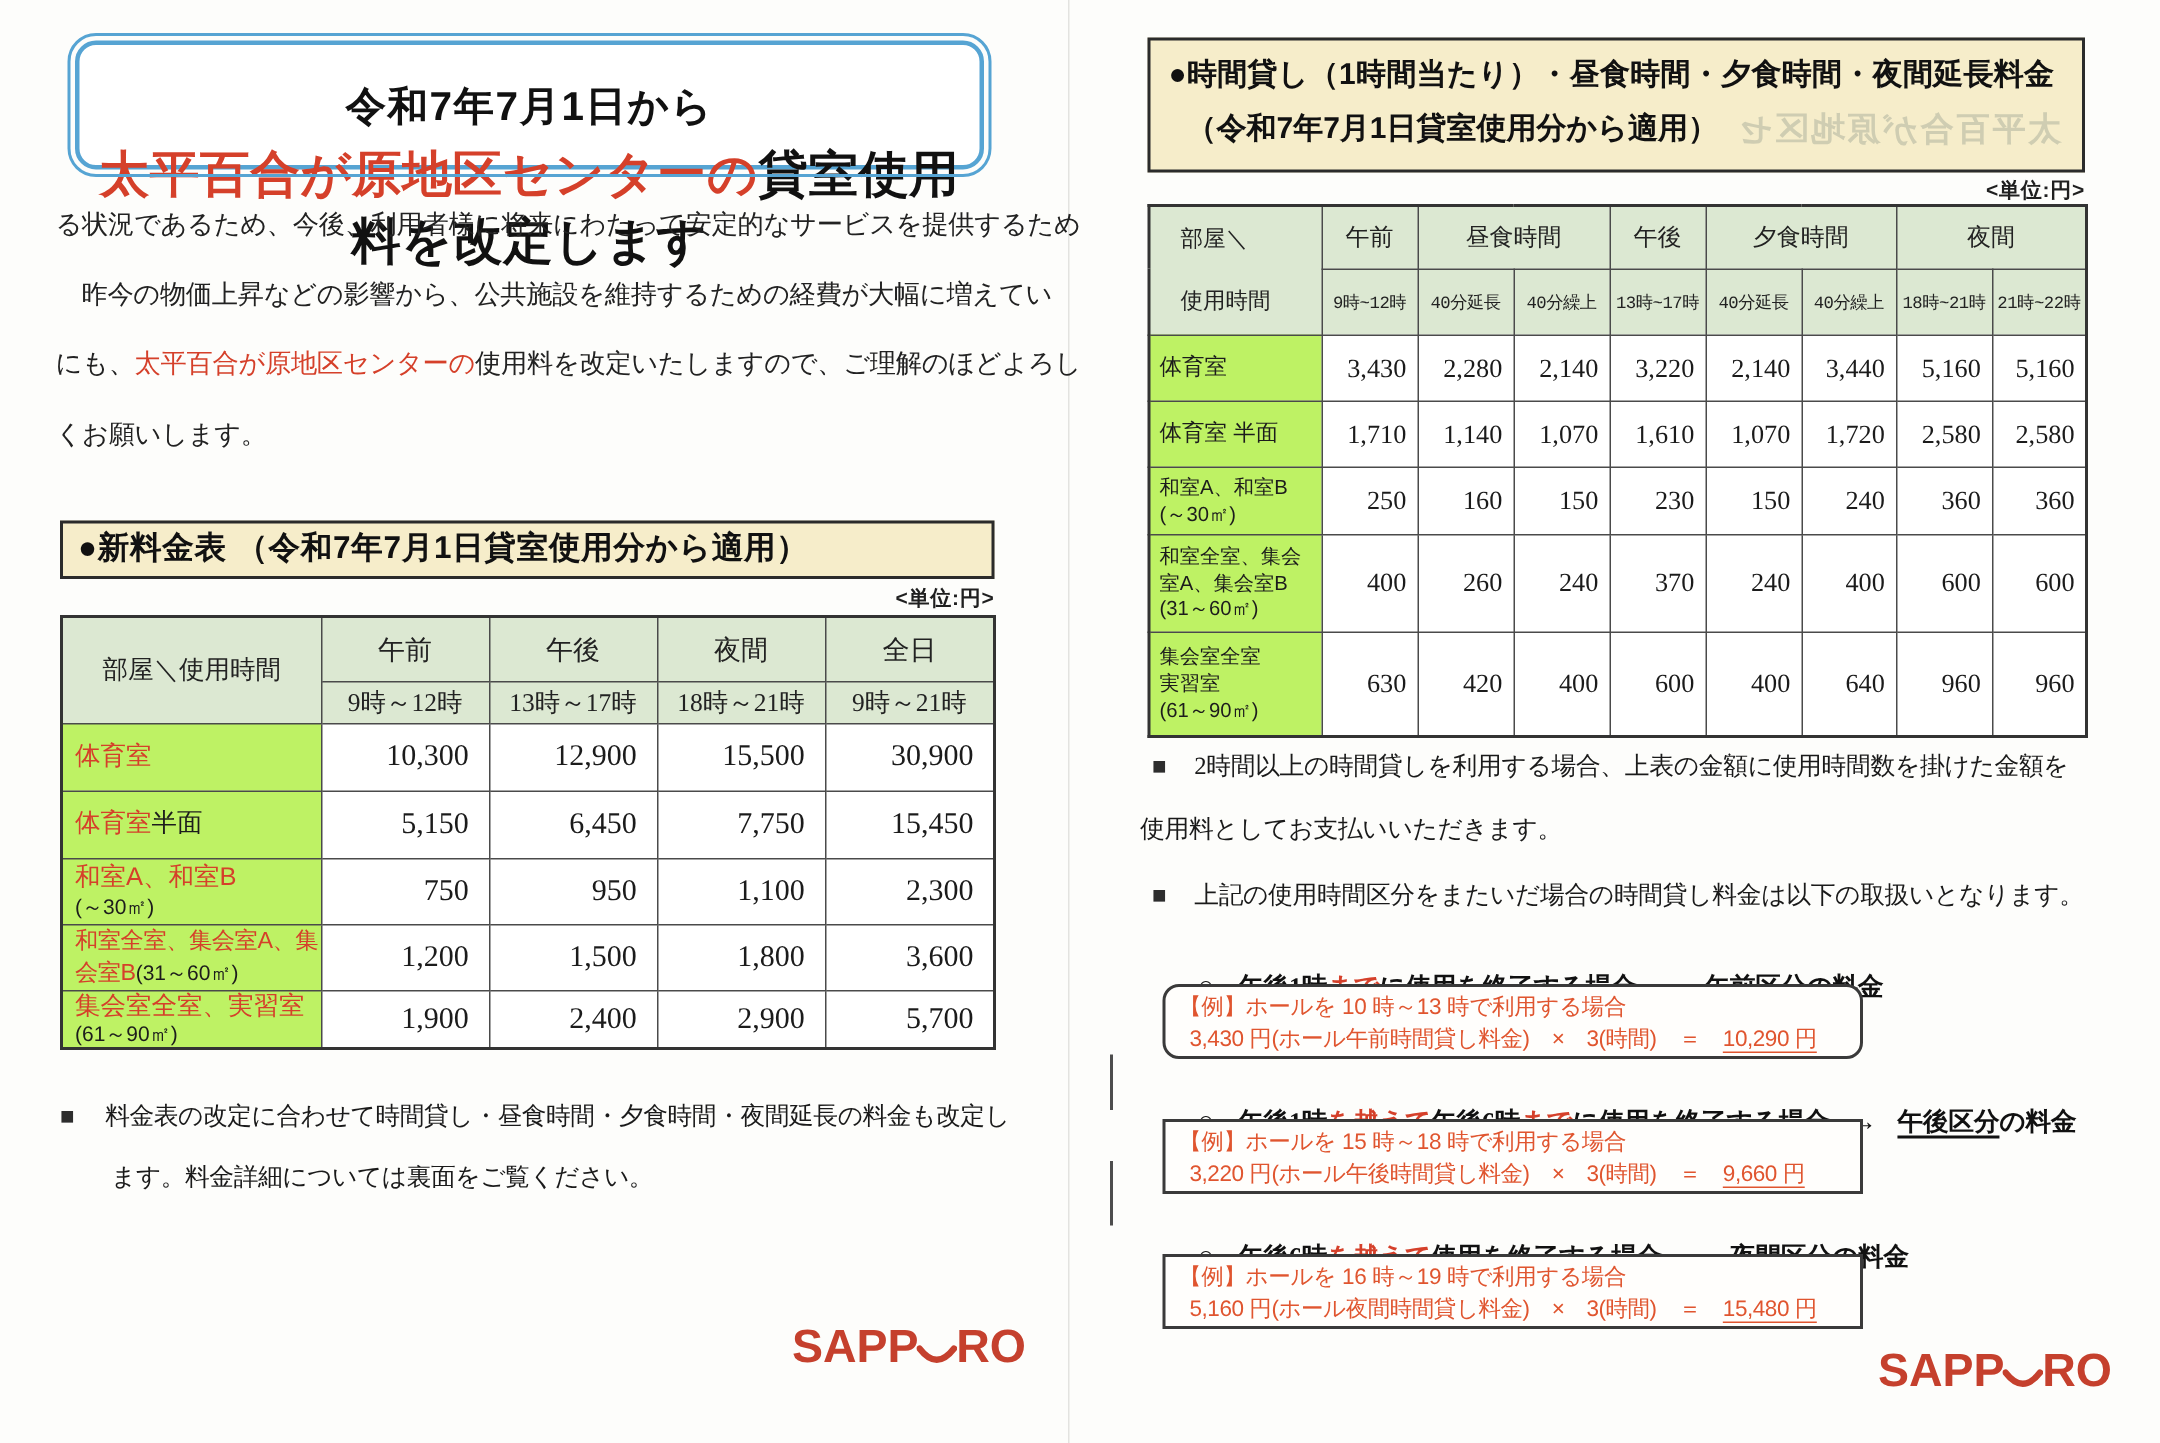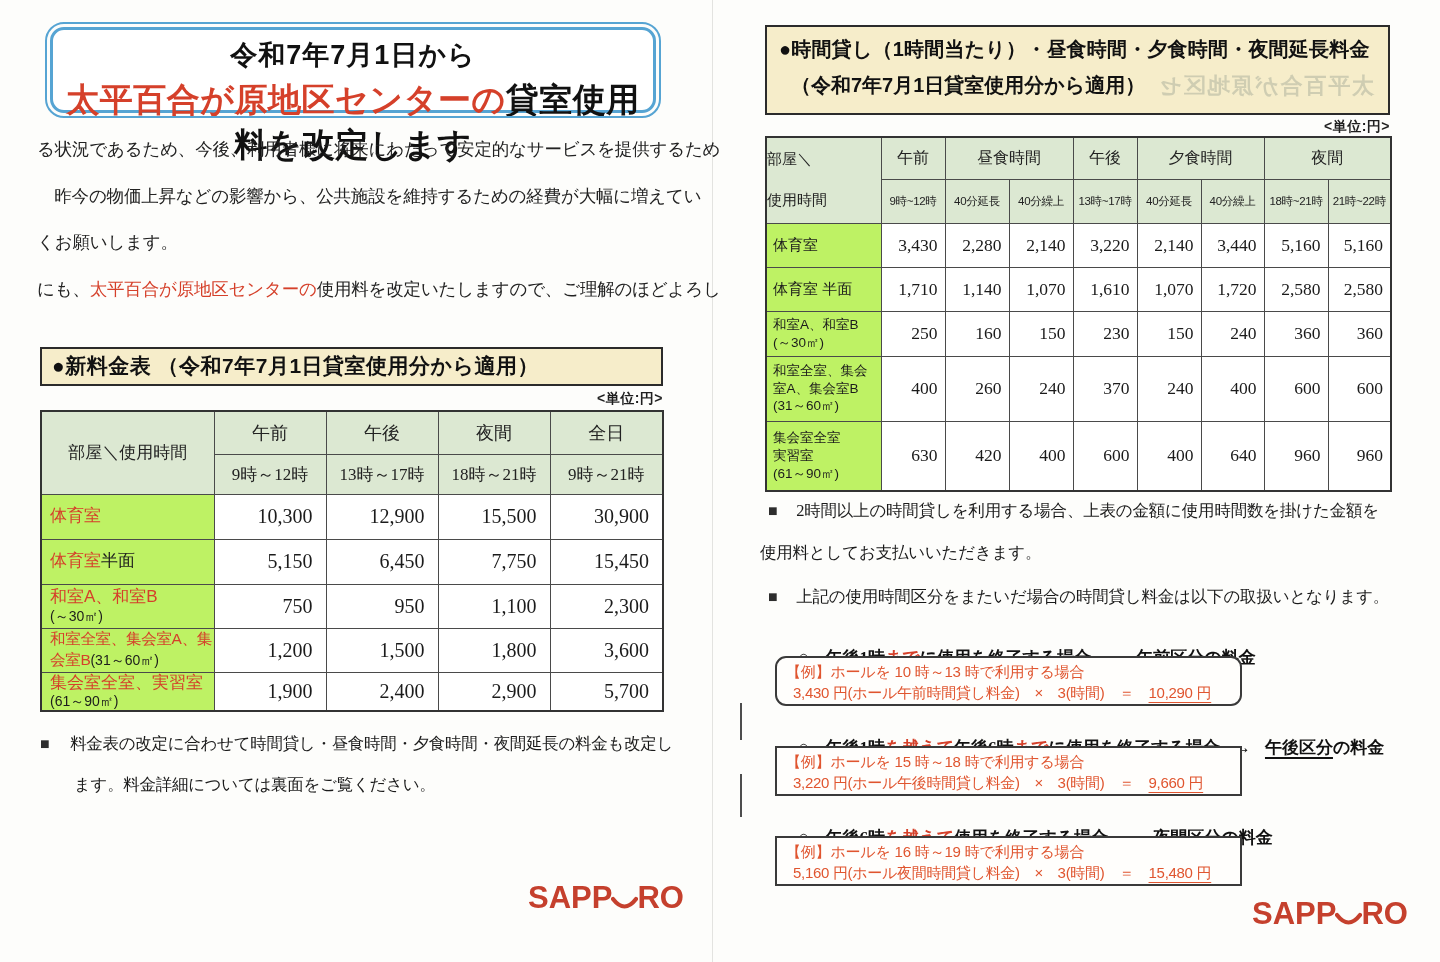--- a/index.html
+++ b/index.html
@@ -14,21 +14,21 @@
 
   
   .red  { color:#d5402a; }
   .unit { position:absolute; font-size:14px; font-weight:bold; color:#1f1f1f; letter-spacing:0.5px; }
 
   
   .title-box {
     left:50px; top:27px; width:606px; height:86px;
     background:#fff; border:3px solid #56a4d3; border-radius:14px;
     outline:2px solid #56a4d3; outline-offset:3px;
-    text-align:center; padding-top:7px;
+    text-align:center; padding-top:23px;
   }
   .title-line1 { font-size:27px; font-weight:bold; color:#111; letter-spacing:1px; }
   .title-line2 { font-size:33px; font-weight:bold; color:#111; margin-top:5px; letter-spacing:0.5px; }
 
   .intro {
     left:37px; top:126px; width:660px;
     font-family:"Liberation Serif", serif;
     font-size:17.5px; letter-spacing:-0.2px; color:#222;
   }
   .intro-line { height:46.5px; line-height:46.5px; white-space:pre; }
@@ -82,24 +82,24 @@
   .rheader .hl2 { font-size:20px; font-weight:bold; color:#111; margin-top:9px; padding-left:12px; }
   .bleed {
     position:absolute; right:14px; bottom:12px;
     transform:scaleX(-1); color:#a9ae9b; opacity:0.5;
     font-size:22px; font-weight:bold; letter-spacing:2px;
   }
 
   
   .rt { left:765px; top:136px; width:625px; }
   .rt td { border:1px solid #4a4a4a; }
-  .rt .corner { text-align:left; padding-left:0; font-size:15px; color:#222; }
+  .rt .corner { text-align:left; padding-left:20px; font-size:15px; color:#222; }
   .rt .corner .c1 { margin-bottom:22px; }
   .rt .ghead { font-size:16px; color:#222; }
-  .rt .gtime { font-size:11.5px; color:#222; font-family:Liberation Sans, sans-serif; letter-spacing:-0.3px;margin-left:44px; }
+  .rt .gtime { font-size:11.5px; color:#222; font-family:Liberation Mono, monospace; letter-spacing:-0.3px;margin-left:44px; }
   .rt .num   { font-size:17.5px; padding-right:7px; }
   .rt .rlabel{ font-size:13.5px; padding-left:6px; line-height:1.32; white-space:pre-line; color:#1c1c1c; }
 
   .rnote {
     font-family:"Liberation Serif", serif;
     font-size:16.5px; letter-spacing:-0.2px; color:#1a1a1a; white-space:pre;
   }
 
   .case {
     position:absolute; left:790px;
@@ -136,22 +136,22 @@
 <div class="abs title-box">
   <div class="title-line1">令和7年7月1日から</div>
   <div class="title-line2">
     <span class="red">太平百合が原地区センターの</span><span>貸室使用料を改定します</span>
   </div>
 </div>
 
 <div class="abs intro">
   <div class="intro-line">る状況であるため、今後、利用者様に将来にわたって安定的なサービスを提供するため</div>
   <div class="intro-line">　昨今の物価上昇などの影響から、公共施設を維持するための経費が大幅に増えてい</div>
+  <div class="intro-line"><span>にも、</span><span class="red">太平百合が原地区センターの</span><span>使用料を改定いたしますので、ご理解のほどよろし</span></div>
   <div class="intro-line">くお願いします。</div>
-  <div class="intro-line"><span>にも、</span><span class="red">太平百合が原地区センターの</span><span>使用料を改定いたしますので、ご理解のほどよろし</span></div>
 </div>
 
 <div class="abs section-head">●新料金表 （令和7年7月1日貸室使用分から適用）</div>
 
 <div class="unit" style="left:40px;top:390px;width:623px;text-align:right;">&lt;単位:円&gt;</div>
 
 <table class="ftable lt">
   <colgroup>
     <col style="width:173px">
       <col style="width:112px">
@@ -160,21 +160,21 @@
       <col style="width:113px">
   </colgroup>
   <tbody>
   <tr style="height:43px;">
     <td rowspan="2" class="hgreen corner">部屋＼使用時間</td>
     <td class="hgreen ghead">午前</td>
     <td class="hgreen ghead">午後</td>
     <td class="hgreen ghead">夜間</td>
     <td class="hgreen ghead">全日</td>
   </tr>
-  <tr style="height:40px;">
+  <tr style="height:28px;">
     <td class="hgreen gtime">9時～12時</td>
     <td class="hgreen gtime">13時～17時</td>
     <td class="hgreen gtime">18時～21時</td>
     <td class="hgreen gtime">9時～21時</td>
   </tr>
   <tr style="height:45px;">
     <td class="lblue rlabel"><span class="rname">体育室</span></td>
     <td class="num">10,300</td>
     <td class="num">12,900</td>
     <td class="num">15,500</td>

